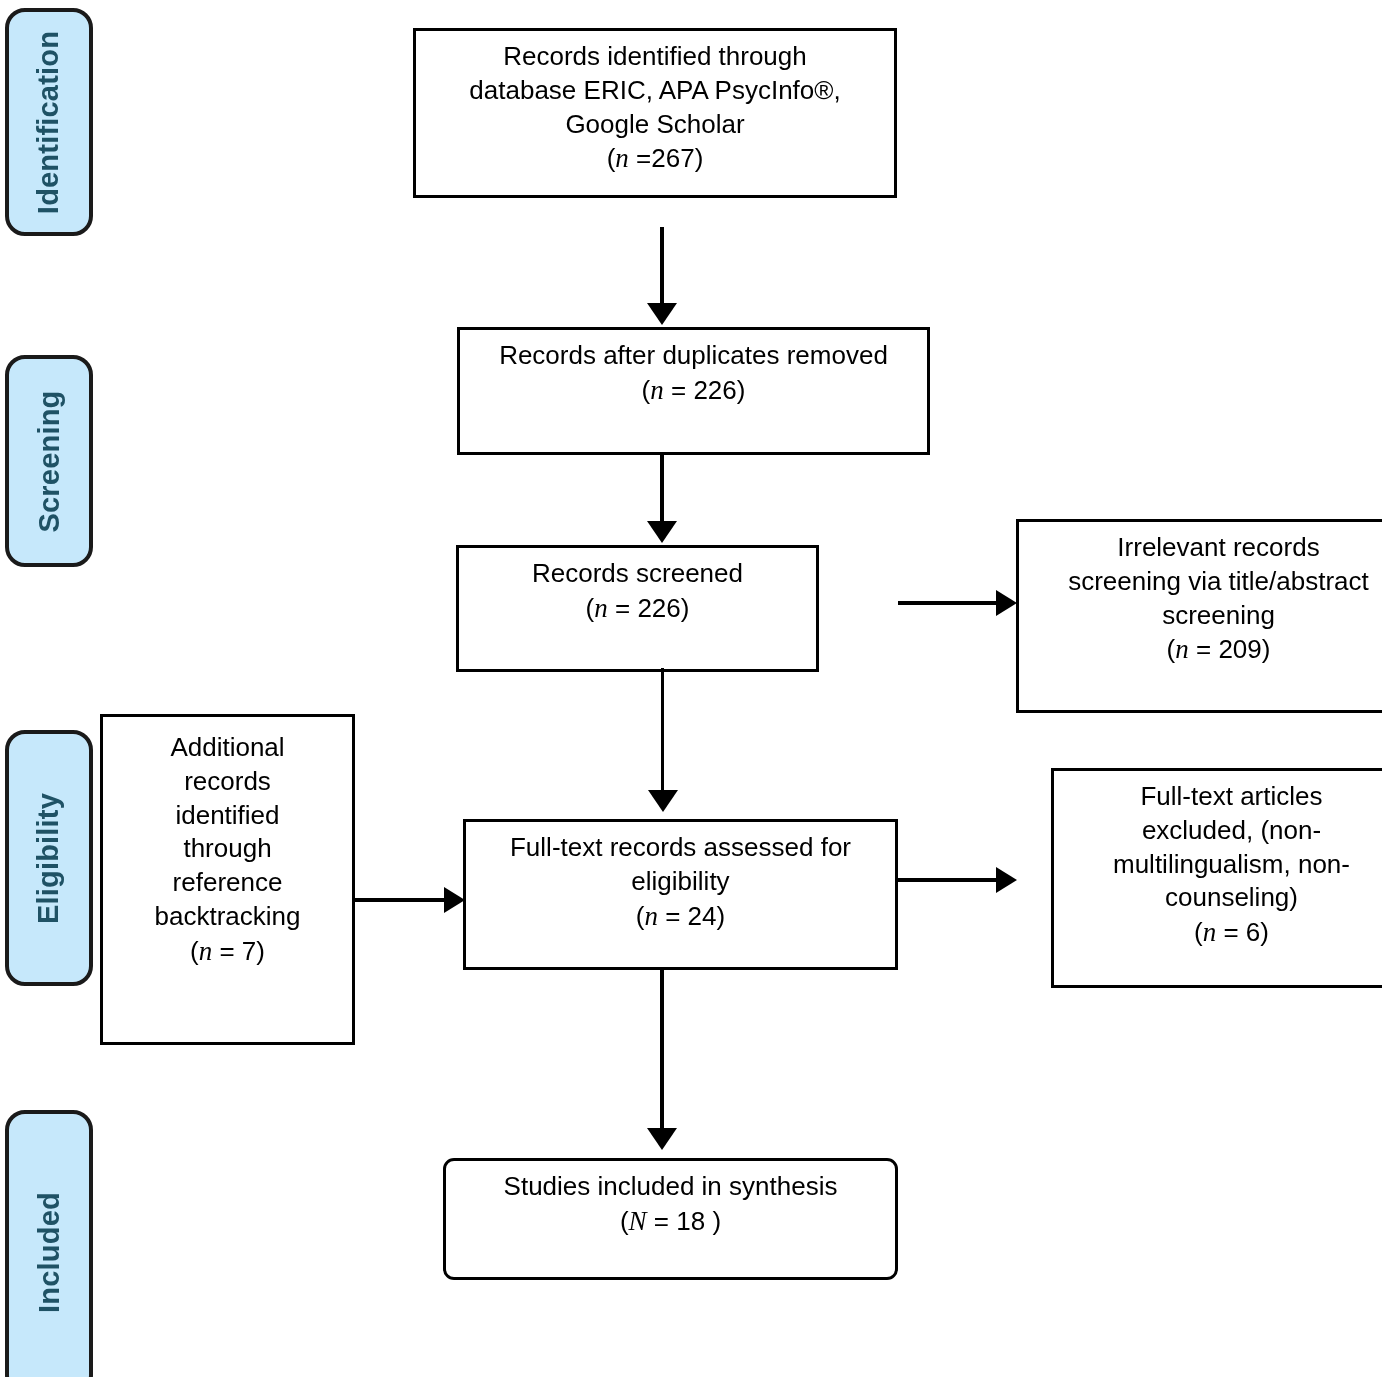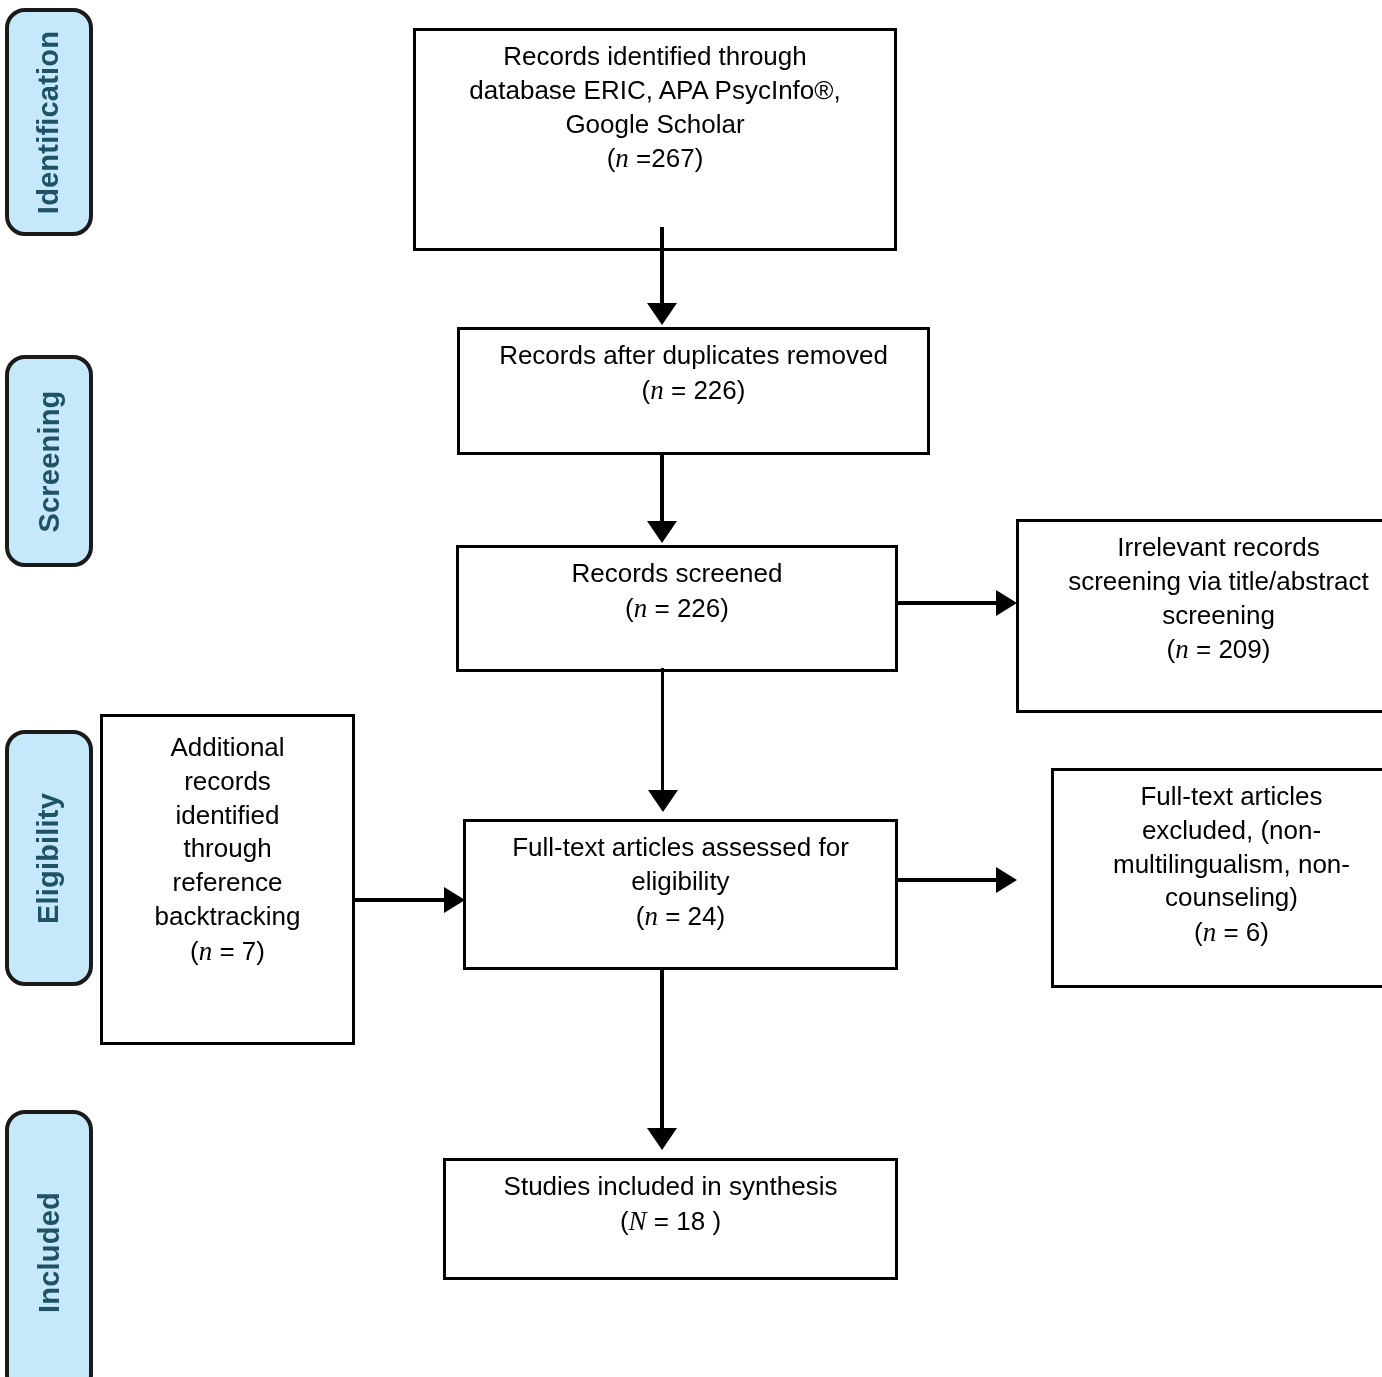--- a/index.html
+++ b/index.html
@@ -100,33 +100,33 @@
   </div>
 
   <div class="phase-bar" style="left:5px; top:730px; width:88px; height:256px;">
     <span class="phase-label">Eligibility</span>
   </div>
 
   <div class="phase-bar" style="left:5px; top:1110px; width:88px; height:285px;">
     <span class="phase-label">Included</span>
   </div>
 
-  <div class="flow-box" style="left:413px; top:28px; width:484px; height:223px;">
+  <div class="flow-box" style="left:413px; top:28px; width:484px; height:170px;">
     <span class="line">Records identified through</span>
     <span class="line">database ERIC, APA PsycInfo®,</span>
     <span class="line">Google Scholar</span>
     <span class="num"><span>(</span><em class="it">n</em><span> =267)</span></span>
   </div>
 
   <div class="flow-box" style="left:425px; top:327px; width:473px; height:128px;margin-left:32px;">
     <span class="line">Records after duplicates removed</span>
     <span class="num"><span>(</span><em class="it">n</em><span> = 226)</span></span>
   </div>
 
-  <div class="flow-box" style="left:456px; top:545px; width:442px; height:127px;">
+  <div class="flow-box" style="left:456px; top:545px; width:363px; height:127px;">
     <span class="line">Records screened</span>
     <span class="num"><span>(</span><em class="it">n</em><span> = 226)</span></span>
   </div>
 
   <div class="flow-box" style="left:1016px; top:519px; width:405px; height:194px;">
     <span class="line">Irrelevant records</span>
     <span class="line">screening via title/abstract</span>
     <span class="line">screening</span>
     <span class="num"><span>(</span><em class="it">n</em><span> = 209)</span></span>
   </div>
@@ -135,34 +135,34 @@
     <span class="line">Additional</span>
     <span class="line">records</span>
     <span class="line">identified</span>
     <span class="line">through</span>
     <span class="line">reference</span>
     <span class="line">backtracking</span>
     <span class="num"><span>(</span><em class="it">n</em><span> = 7)</span></span>
   </div>
 
   <div class="flow-box" style="left:463px; top:819px; width:435px; height:151px;">
-    <span class="line">Full-text articles assessed for</span>
+    <span class="line">Full-text records assessed for</span>
     <span class="line">eligibility</span>
     <span class="num"><span>(</span><em class="it">n</em><span> =  24)</span></span>
   </div>
 
   <div class="flow-box" style="left:1016px; top:768px; width:361px; height:220px;margin-left:35px;">
     <span class="line">Full-text articles</span>
     <span class="line">excluded, (non-</span>
     <span class="line">multilingualism, non-</span>
     <span class="line">counseling)</span>
     <span class="num"><span>(</span><em class="it">n</em><span> = 6)</span></span>
   </div>
 
-  <div class="flow-box" style="left:443px; top:1158px; width:455px; height:122px;">
+  <div class="flow-box" style="left:443px; top:1158px; width:455px; height:122px;border-radius:11px;">
     <span class="line">Studies included in synthesis</span>
     <span class="num"><span>(</span><em class="it">N</em><span> = 18 )</span></span>
   </div>
 
   <div class="v-line" style="left:660px; top:227px; height:80px;"></div>
   <div class="arrow-down" style="left:647px; top:303px;"></div>
 
   <div class="v-line" style="left:660px; top:455px; height:68px;"></div>
   <div class="arrow-down" style="left:647px; top:521px;"></div>
 

